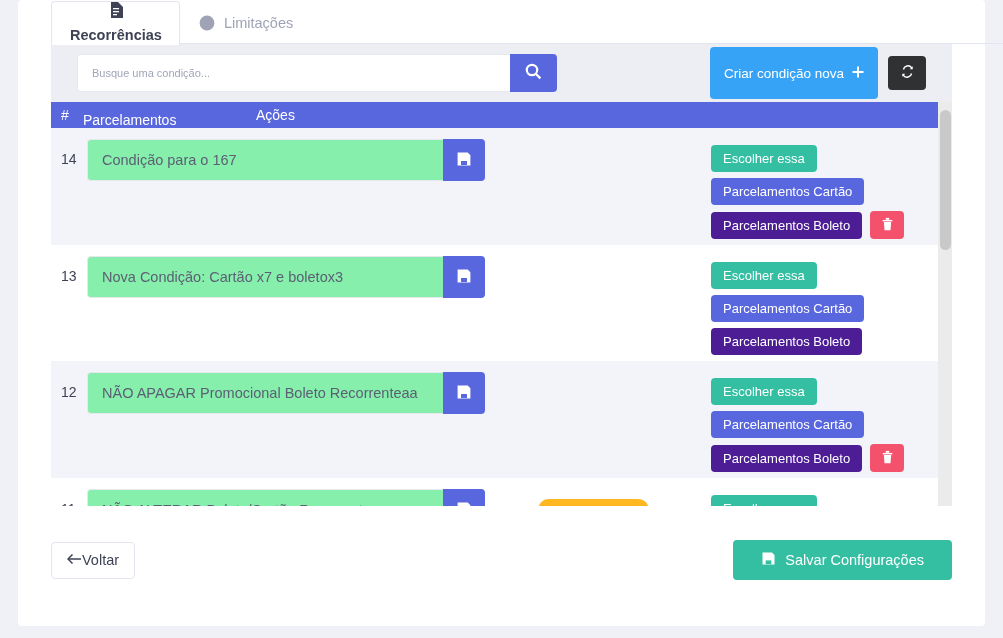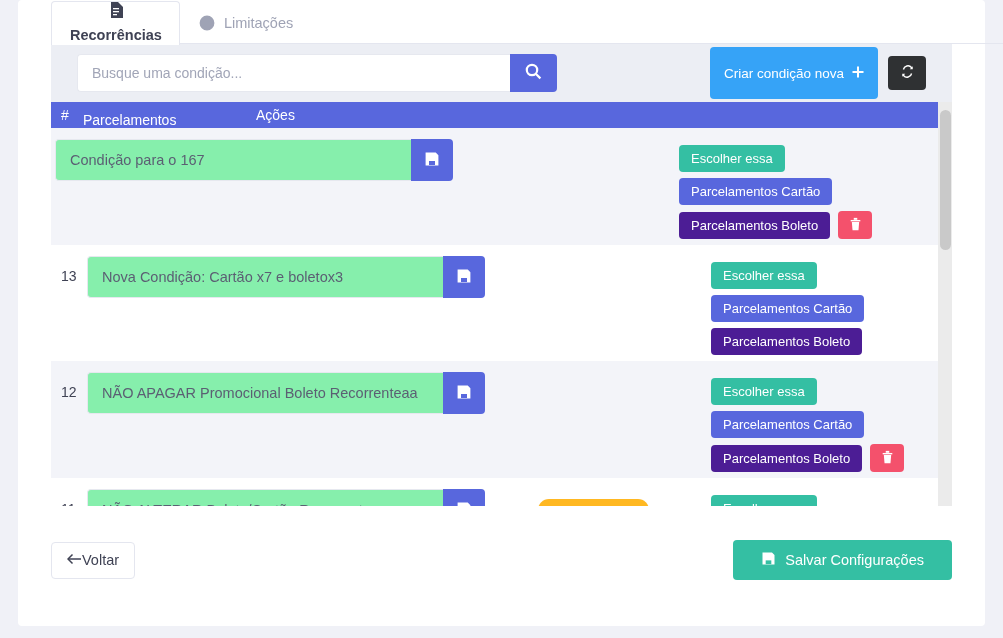--- a/index.html
+++ b/index.html
@@ -89,21 +89,21 @@
     flex: 0 0 auto;
   }
   .search-input {
     width: 433px;
     height: 38px;
     border: 1px solid #e6e8ef;
     border-right: none;
     border-radius: 4px 0 0 4px;
     background: #ffffff;
     padding: 0 14px;
-    font-size: 14px;
+    font-size: 11px;
     font-family: "Liberation Sans", sans-serif;
     color: #0f172a;
     outline: none;
   }
   .search-input::placeholder { color: #a1a5b7; }
   .search-btn {
     width: 47px;
     height: 38px;
     border: none;
     border-radius: 0 4px 4px 0;
@@ -387,20 +387,21 @@
 
   <div class="table-wrap">
     <div class="thead">
       <div class="col-num">#</div>
       <div class="col-parc">Parcelamentos</div>
       <div class="col-acoes">Ações</div>
     </div>
 
     <div class="tbody" id="tbody">
         <div class="trow alt">
+          <div class="col-num">14</div>
           <div class="col-cond">
             <div class="cond-group">
               <input class="cond-input" type="text" value="Condição para o 167" style="">
               <button class="save-cell-btn">
                 <span><svg width="16" height="16" viewBox="0 0 16 16">
                     <path d="M1.6 1.6h10.1l2.7 2.7v10.1H1.6zM4.6 1.6h6v3.6h-6zM4 9h8v5.4H4z"></path>
                     <rect x="5" y="10" width="6" height="4" fill="#5867dd"></rect>
                   </svg></span>
               </button>
             </div>

